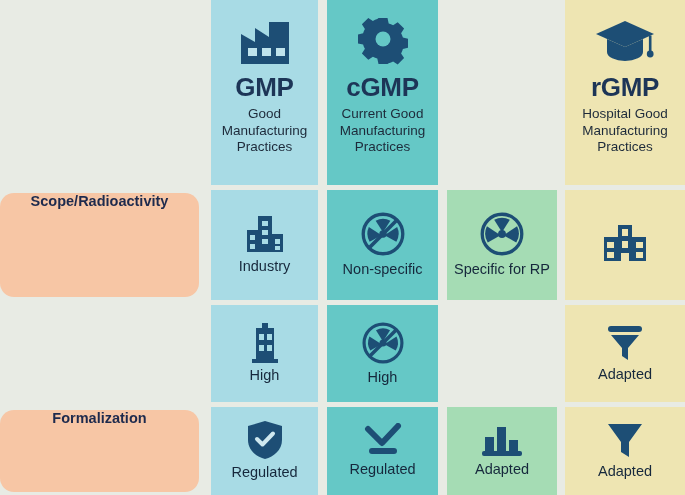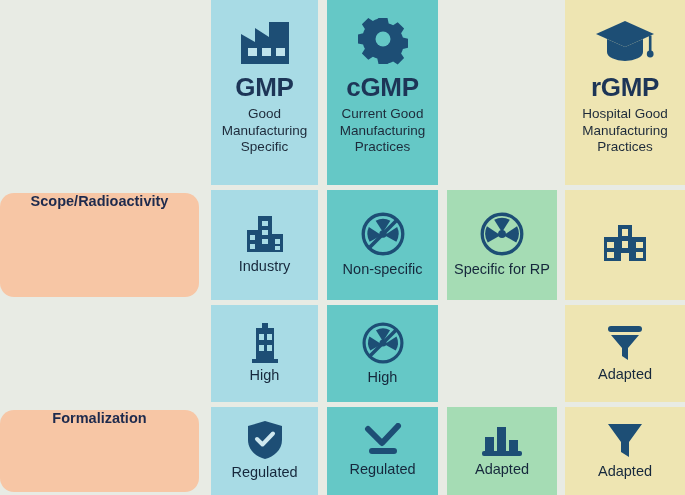--- a/index.html
+++ b/index.html
@@ -58,21 +58,21 @@
   <div class="cell hdr" style="grid-column:3;grid-row:1;background:#a8dbe5">
     <div class="ico">
       <svg width="56" height="46" viewBox="0 0 56 46">
         <path fill="#1d4e75" d="M4 46 L4 16 L18 24 L18 10 L32 19 L32 4 L52 4 L52 46 Z"></path>
         <rect x="11" y="30" width="9" height="8" fill="#bfe3ec"></rect>
         <rect x="25" y="30" width="9" height="8" fill="#bfe3ec"></rect>
         <rect x="39" y="30" width="9" height="8" fill="#bfe3ec"></rect>
       </svg>
     </div>
     <div class="abbr">GMP</div>
-    <div class="sub">Good Manufacturing Specific</div>
+    <div class="sub">Good Manufacturing Practices</div>
   </div>
 
   <div class="cell hdr" style="grid-column:5;grid-row:1;background:#65c8c6">
     <div class="ico">
       <svg width="50" height="50" viewBox="0 0 50 50">
         <path fill="#1d4e75" d="M20.5 2 h9 l1.2 5.4 a18 18 0 0 1 4.4 1.8 l4.6-3 6.4 6.4 -3 4.6 a18 18 0 0 1 1.8 4.4 l5.4 1.2 v9 l-5.4 1.2 a18 18 0 0 1 -1.8 4.4 l3 4.6 -6.4 6.4 -4.6-3 a18 18 0 0 1 -4.4 1.8 L29.5 48 h-9 l-1.2-5.4 a18 18 0 0 1 -4.4-1.8 l-4.6 3 -6.4-6.4 3-4.6 a18 18 0 0 1 -1.8-4.4 L-0.3 27.5 v-9 l5.4-1.2 a18 18 0 0 1 1.8-4.4 l-3-4.6 6.4-6.4 4.6 3 a18 18 0 0 1 4.4-1.8 Z"></path>
         <circle cx="25" cy="23" r="7.5" fill="#65c8c6"></circle>
       </svg>
     </div>
     <div class="abbr">cGMP</div>

